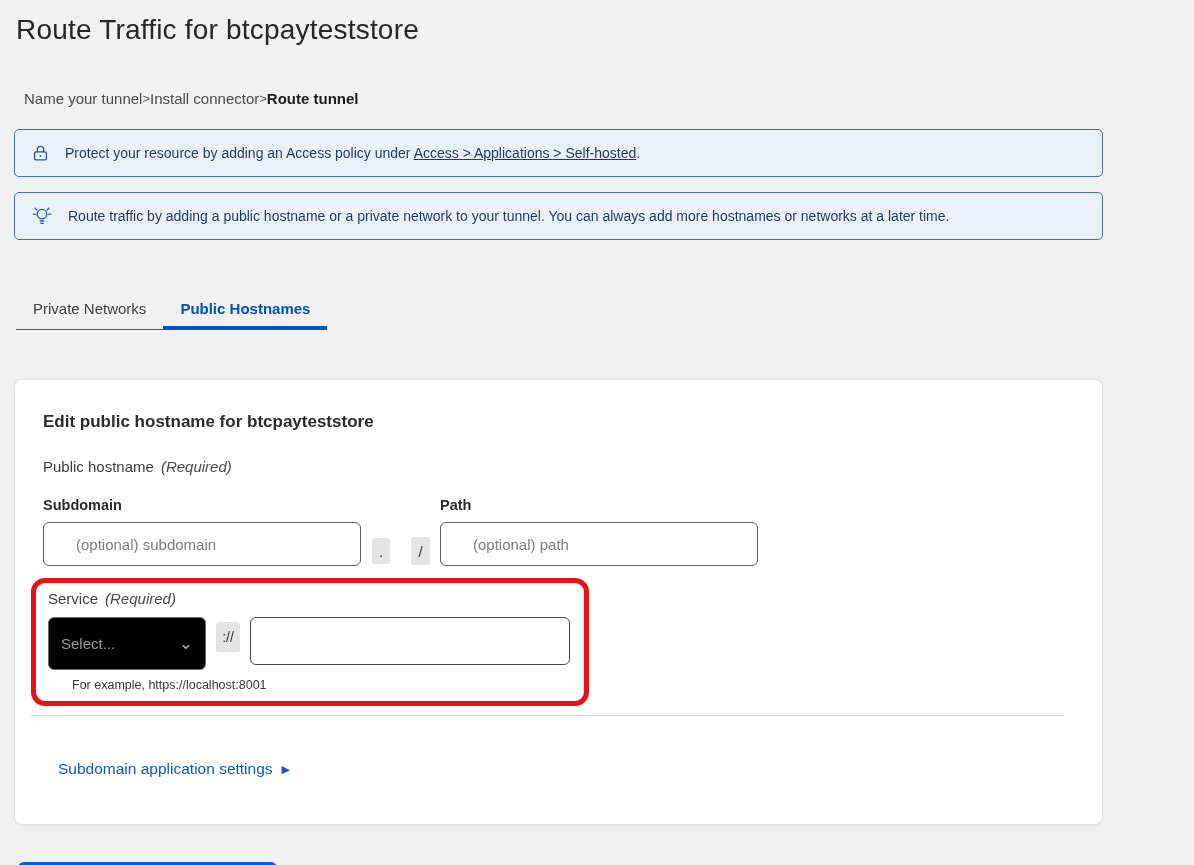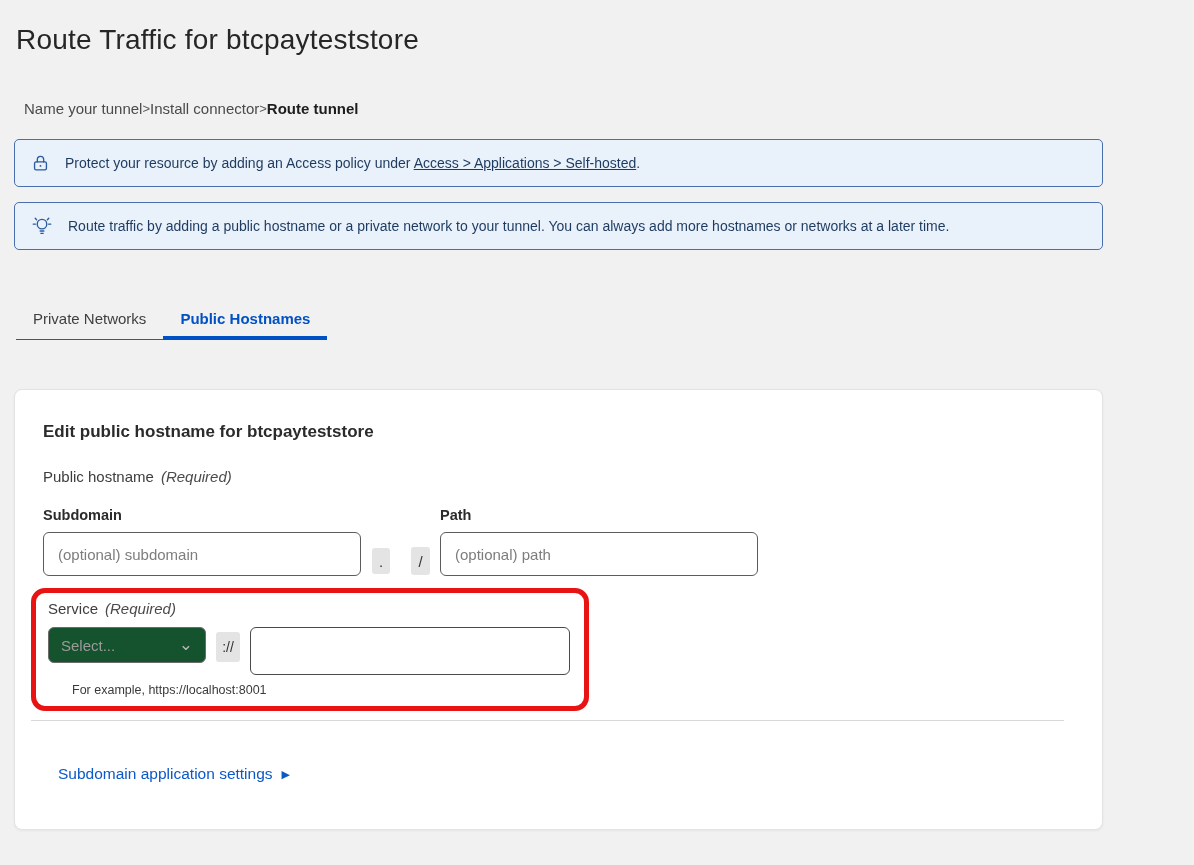--- a/index.html
+++ b/index.html
@@ -13,21 +13,21 @@
     position: relative;
     width: 1194px;
     height: 865px;
     overflow: hidden;
     padding: 12px 0 0 14px;
   }
   .page-title {
     font-size: 28px;
     font-weight: normal;
     color: #262626;
-    margin: 12px 0 0 2px;
+    margin: 2px 0 0 2px;
     letter-spacing: .2px;
   }
   
   .breadcrumb {
     display: flex;
     align-items: center;
     gap: 0;
     margin: 44px 0 0 10px;
     font-size: 15px;
     color: #4a4a4a;
@@ -93,21 +93,21 @@
     font-size: 14.5px;
     font-weight: bold;
     color: #2b2b2b;
     margin-bottom: 9px;
   }
   .text-input {
     width: 318px;
     height: 44px;
     border: 1px solid #5c5c5c;
     border-radius: 6px;
-    padding: 0 14px;
+    padding: 0 32px;
     font-size: 15px;
     font-family: "Liberation Sans", sans-serif;
     color: #2b2b2b;
     background: #fff;
     outline: none;
   }
   .text-input::placeholder { color: #7d7d7d; }
   .chip {
     background: #e4e4e4;
     color: #333;
@@ -145,24 +145,24 @@
     border: 5px solid #e81414;
     border-radius: 14px;
     margin: 12px 0 0 -12px;
     padding: 7px 14px 9px 12px;
     width: fit-content;
   }
   .service-label { font-size: 15px; color: #3d3d3d; }
   .service-row { display: flex; align-items: flex-start; margin-top: 10px; }
   .select-box {
     width: 158px;
-    height: 36px;
+    height: 53px;
     border: 1px solid #6b6b6b;
     border-radius: 6px;
-    background: #14532d;
+    background: #000000;
     display: flex;
     align-items: center;
     justify-content: space-between;
     padding: 0 12px;
     font-size: 15px;
     color: #9b9b9b;
     cursor: pointer;
   }
   .select-box .chevron { color: #b5b5b5; font-size: 17px; line-height: 10px; }
   .service-url {

